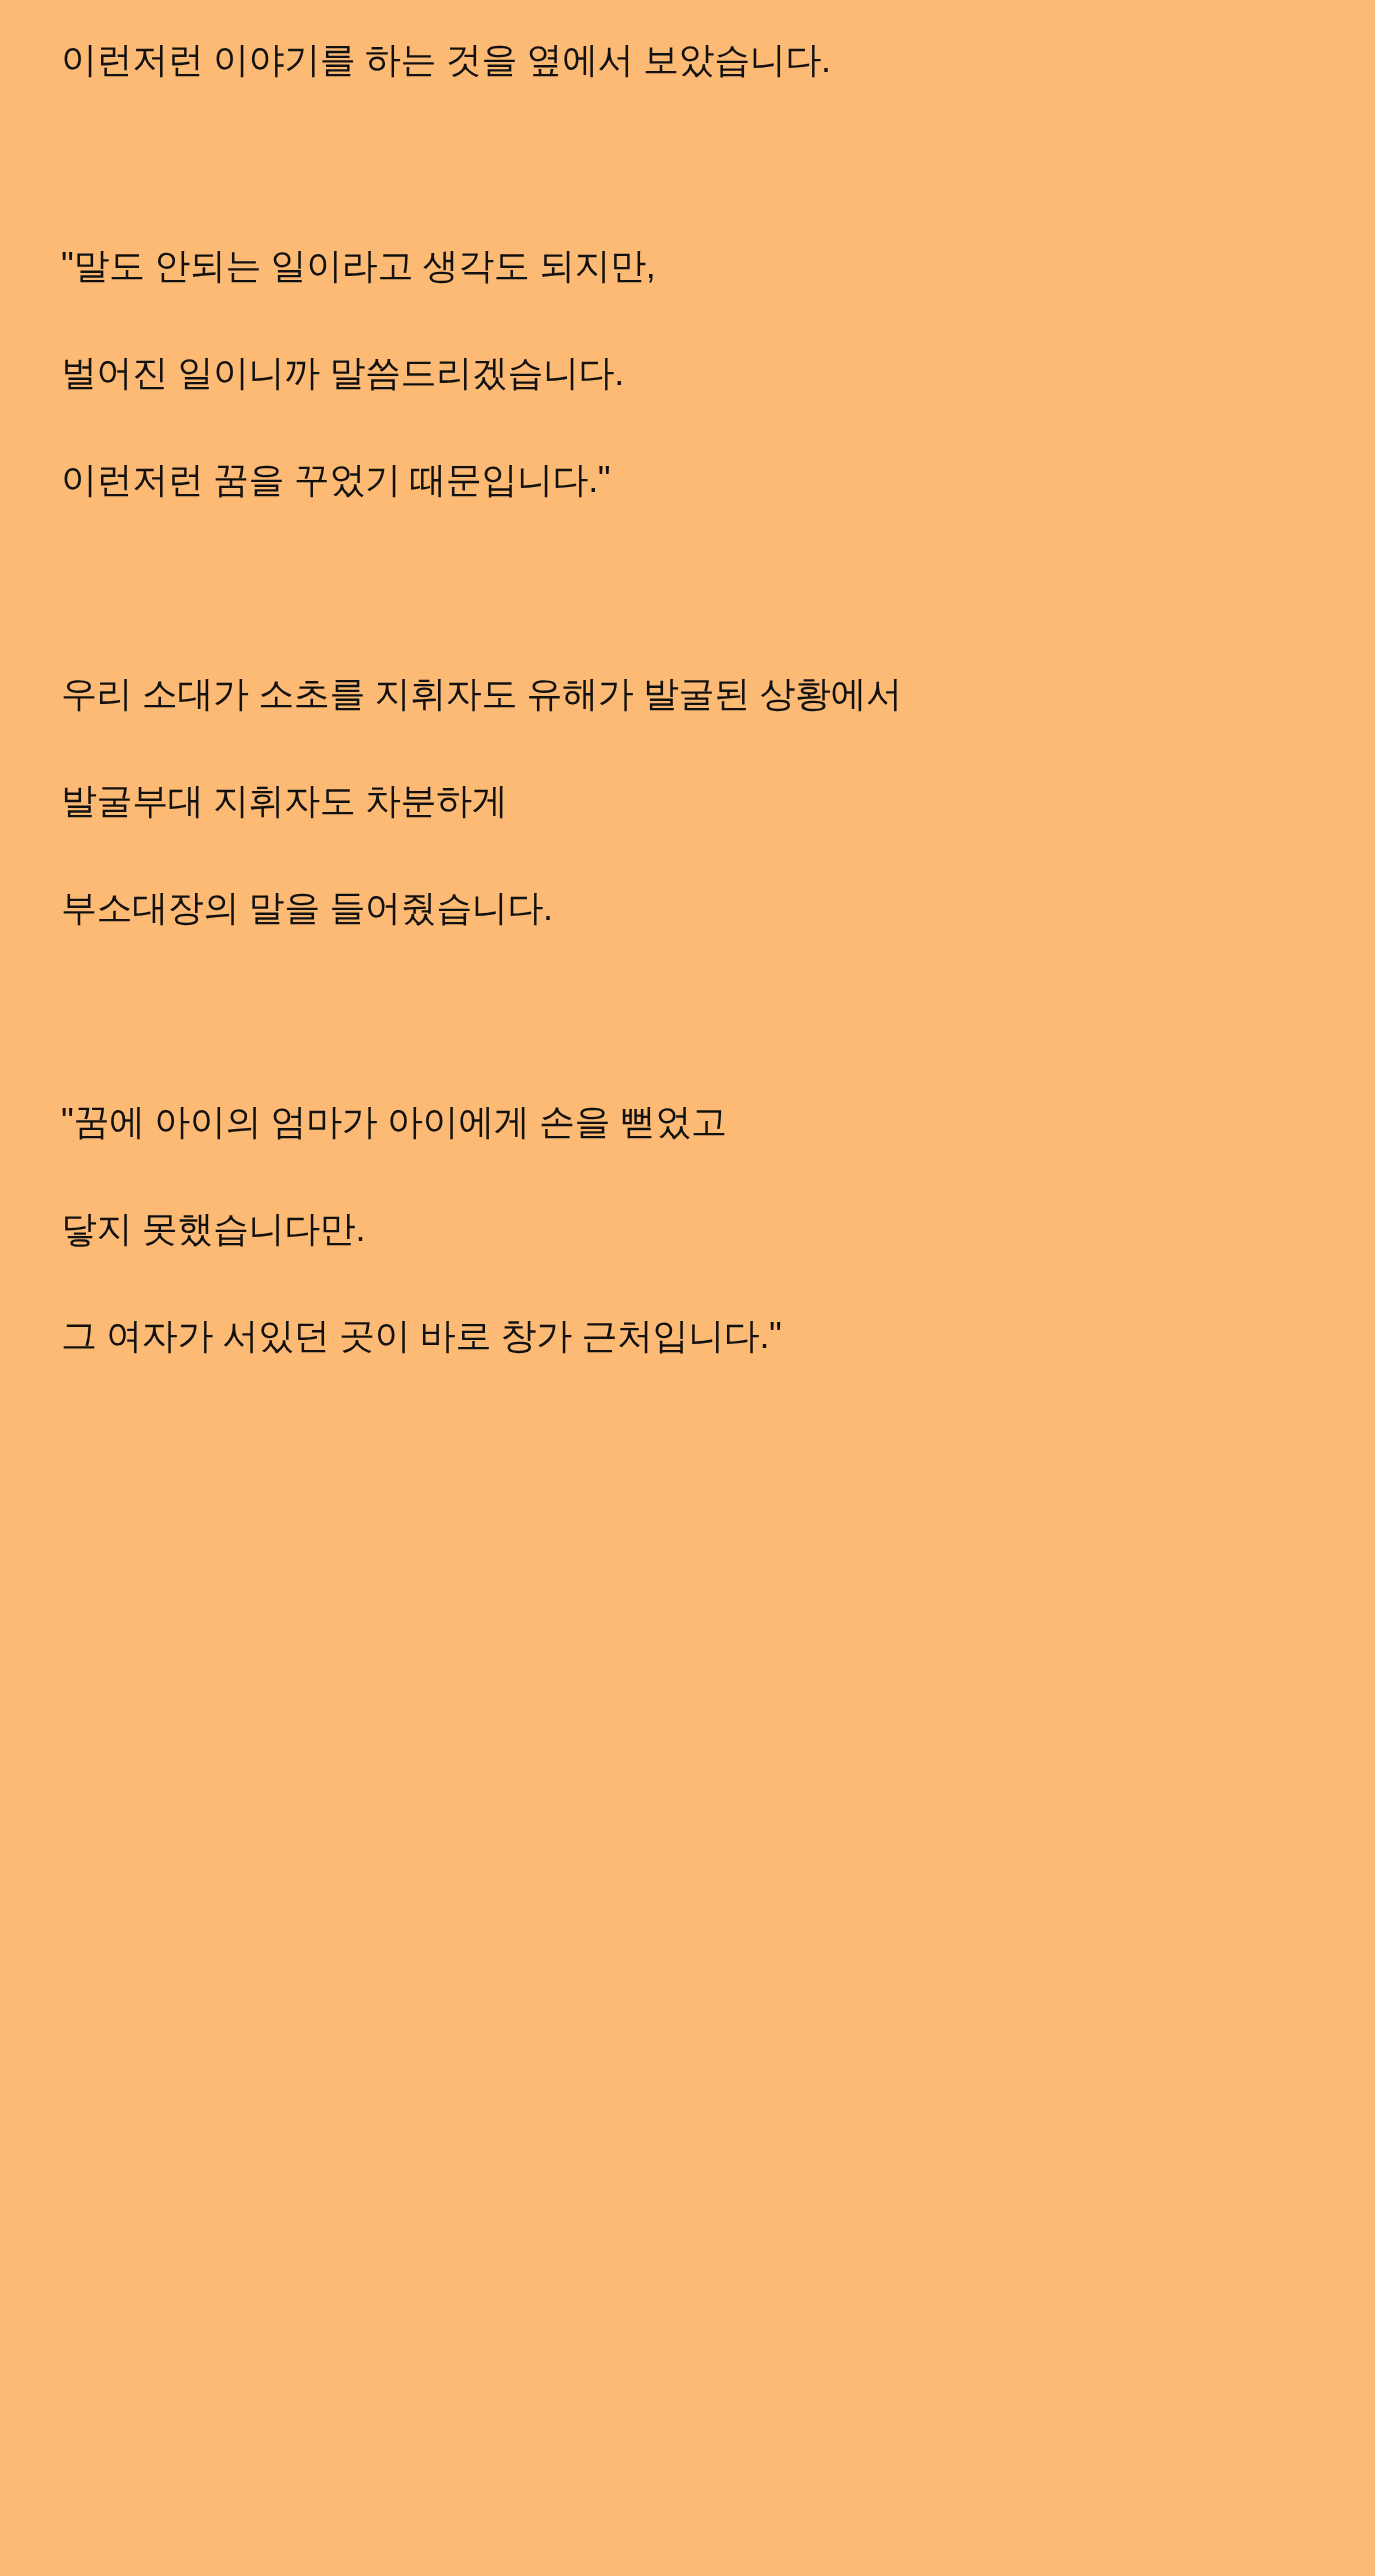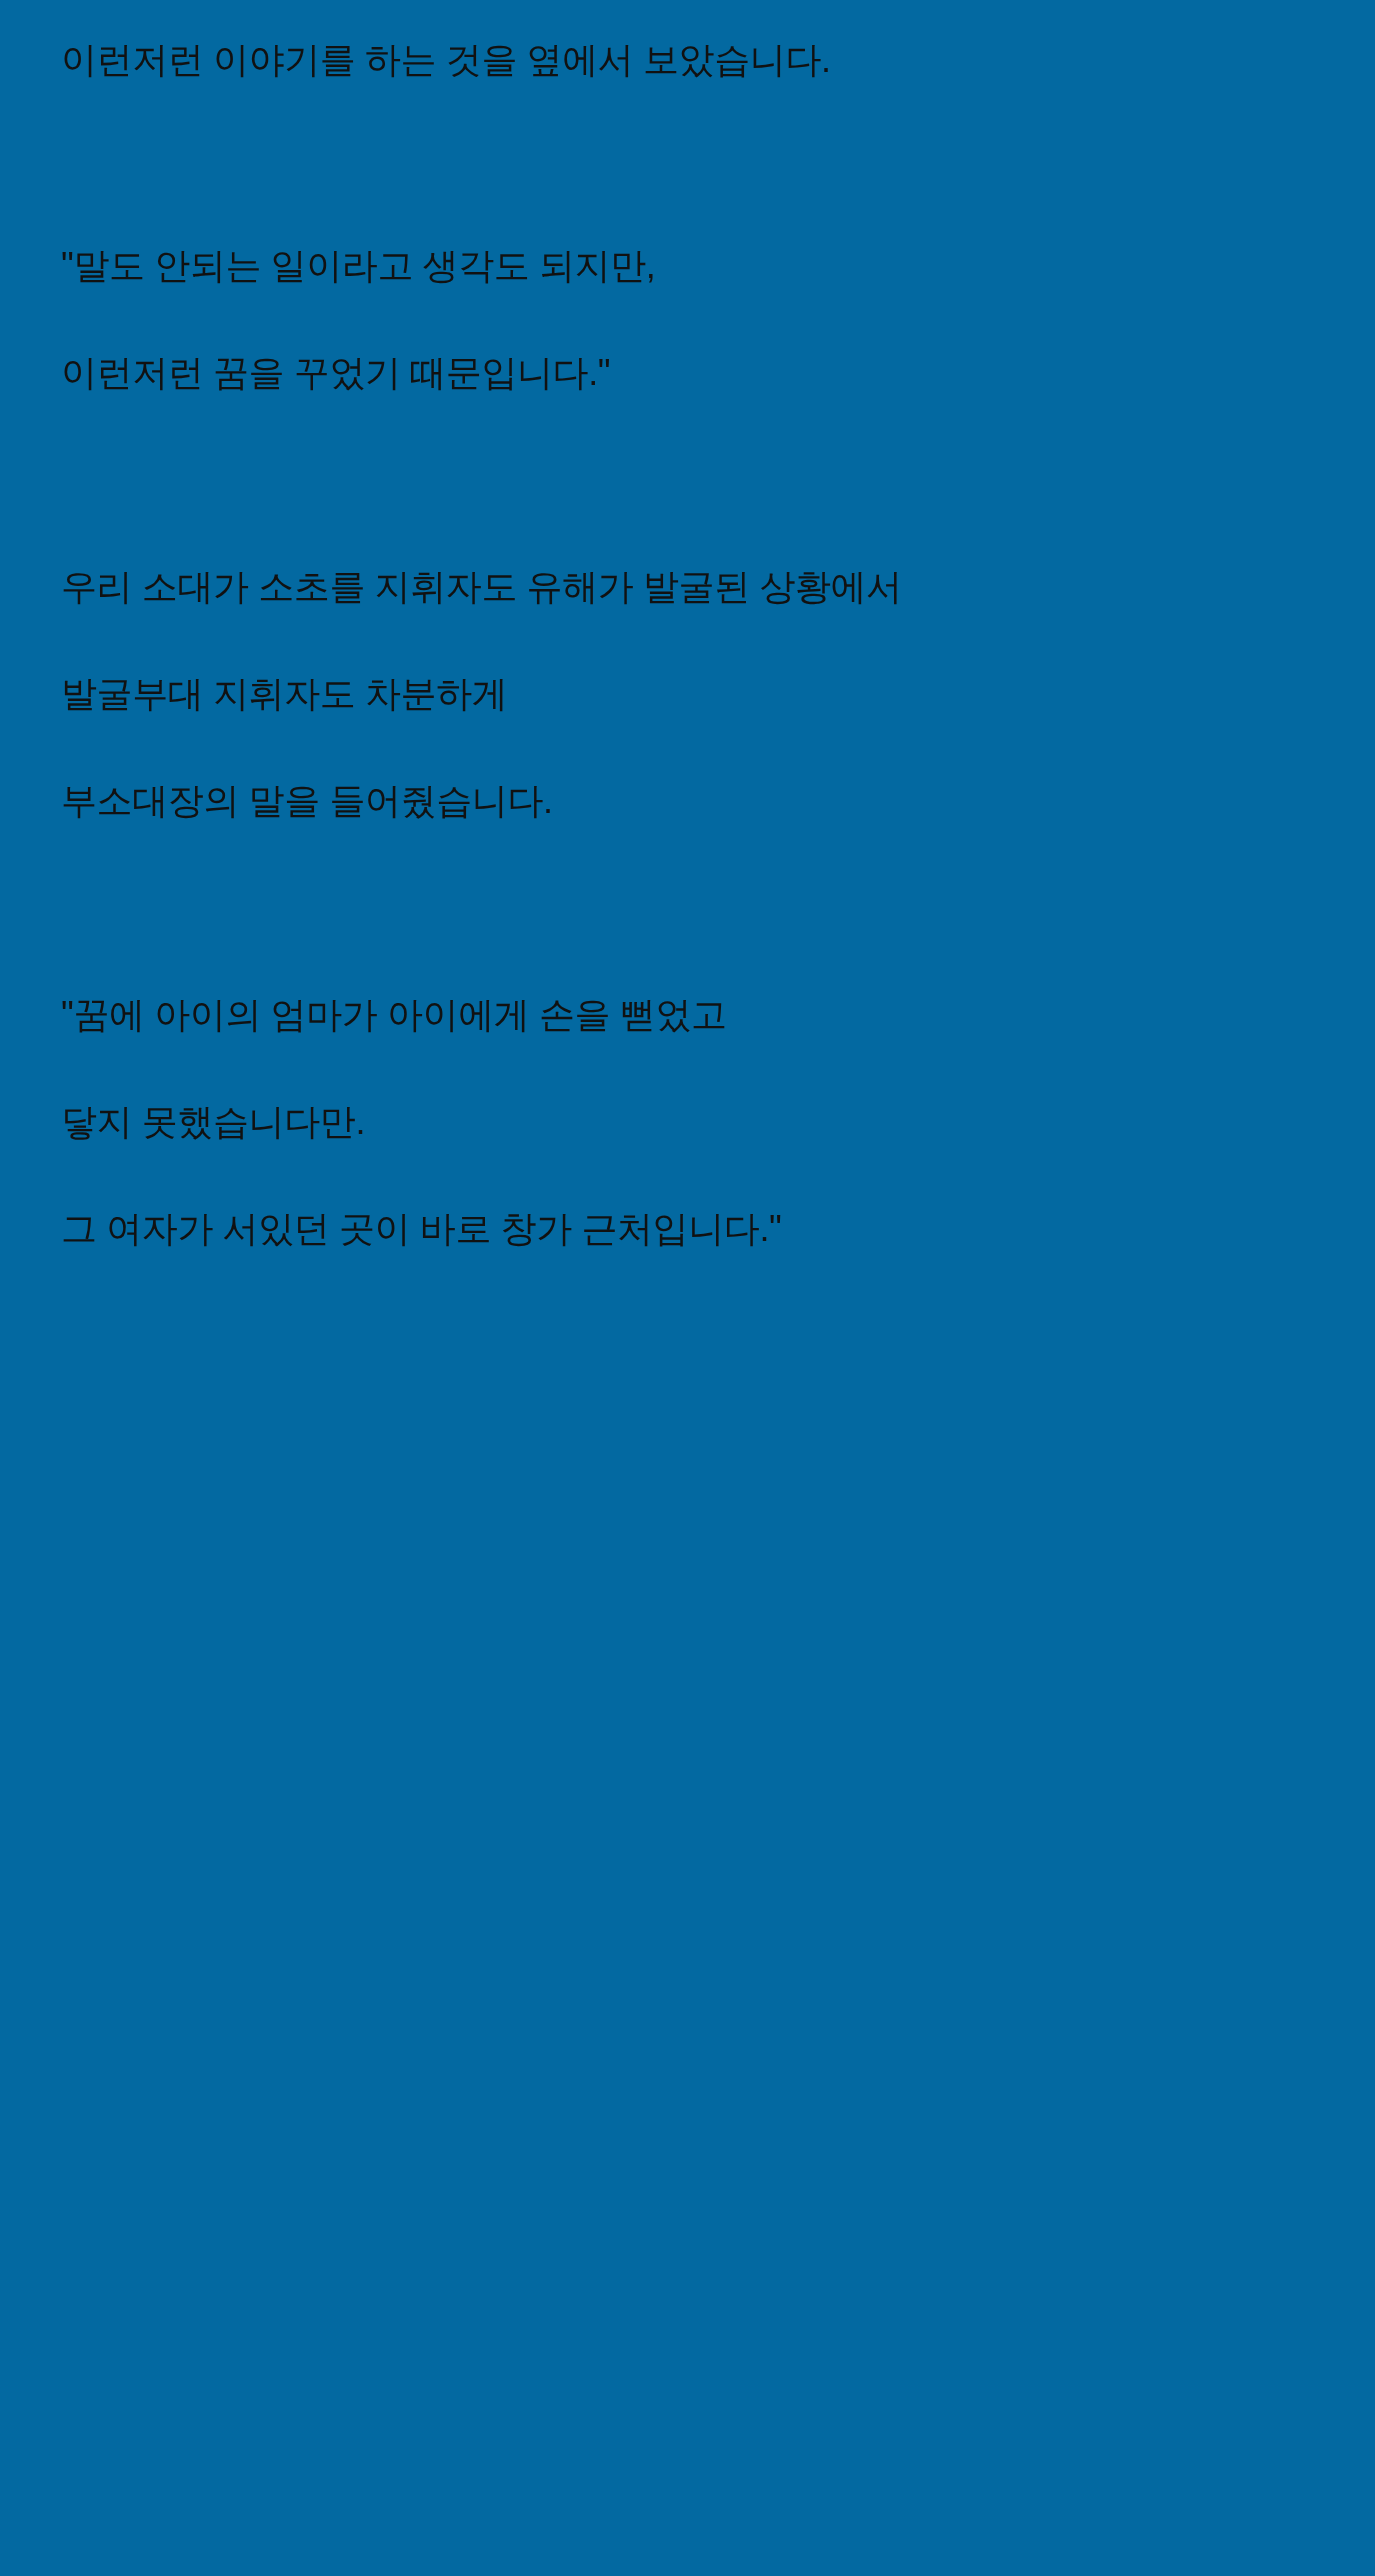--- a/index.html
+++ b/index.html
@@ -12,21 +12,21 @@
     min-height: 2576px;
     font-family: "Liberation Sans", "DejaVu Sans", sans-serif;
     color: #1a1a1a;
     -webkit-font-smoothing: antialiased;
   }
   .page {
     width: 1375px;
     min-height: 2576px;
     box-sizing: border-box;
     padding: 0 61px;
-    background: #0369a1;
+    background: #fdba74;
     position: relative;
   }
   .article-body {
     padding-top: 5.7px;
   }
   .para {
     margin: 0;
   }
   .line {
     font-size: 36px;
@@ -53,20 +53,21 @@
   <div class="article-body">
 
     <div class="para">
       <div class="line">이런저런 이야기를 하는 것을 옆에서 보았습니다.</div>
     </div>
 
     <div class="spacer-md"></div>
 
     <div class="para">
       <div class="line">"말도 안되는 일이라고 생각도 되지만,</div>
+      <div class="line">벌어진 일이니까 말씀드리겠습니다.</div>
       <div class="line">이런저런 꿈을 꾸었기 때문입니다."</div>
     </div>
 
     <div class="spacer-lg"></div>
 
     <div class="para">
       <div class="line">우리 소대가 소초를 지휘자도 유해가 발굴된 상황에서</div>
       <div class="line">발굴부대 지휘자도 차분하게</div>
       <div class="line">부소대장의 말을 들어줬습니다.</div>
     </div>

